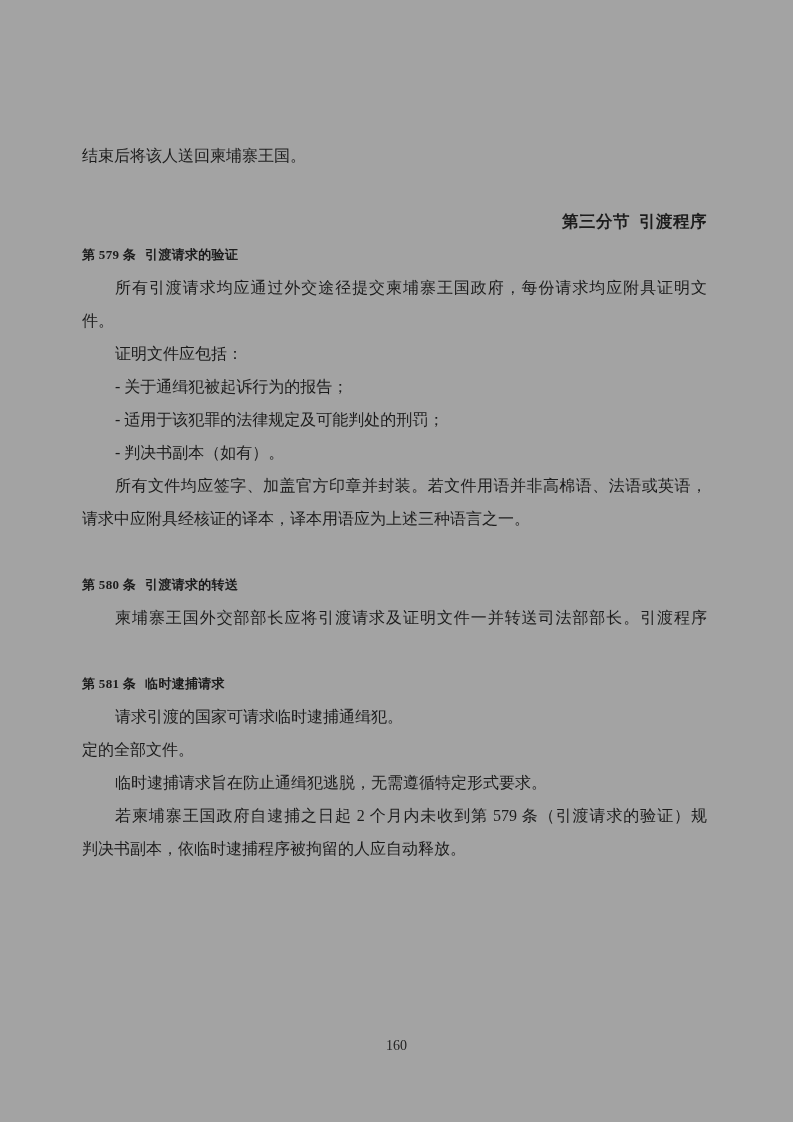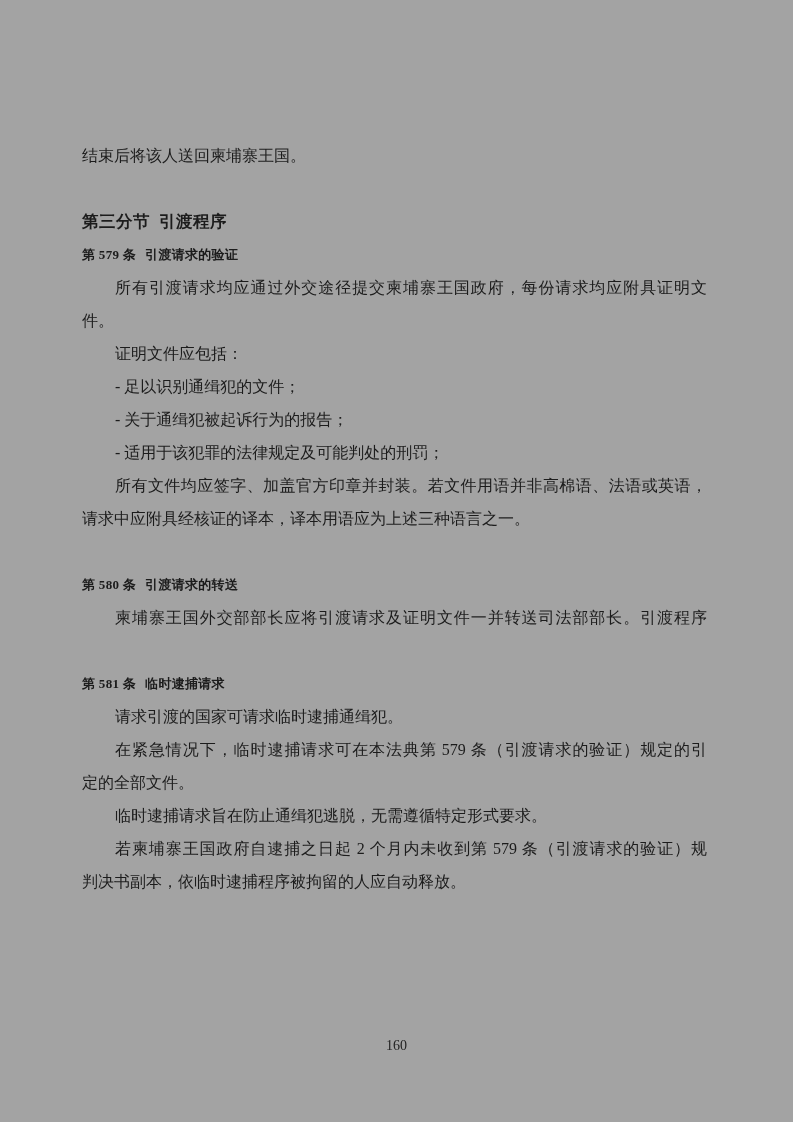--- a/index.html
+++ b/index.html
@@ -31,21 +31,21 @@
   .line.indent { padding-left: 33px; }
   .line.fill {
     white-space: normal;
     text-align: justify;
     text-align-last: justify;
     text-justify: inter-character;
     overflow: hidden;
   }
   .gap { height: 33px; }
   .section-heading {
-    text-align: left;
+    text-align: right;
     font-weight: bold;
     font-size: 16.5px;
     line-height: 33px;
     height: 33px;
     letter-spacing: 0.5px;
   }
   .article-heading {
     font-weight: bold;
     font-size: 13px;
     line-height: 33px;
@@ -69,31 +69,30 @@
 
 <div class="page">
   <div class="content">
       <div class="line">结束后将该人送回柬埔寨王国。</div>
       <div class="gap"></div>
       <div class="section-heading"><span>第三分节</span><span class="t2">引渡程序</span></div>
       <div class="article-heading"><span>第 579 条</span><span class="t2">引渡请求的验证</span></div>
       <div class="line indent fill">所有引渡请求均应通过外交途径提交柬埔寨王国政府，每份请求均应附具证明文</div>
       <div class="line">件。</div>
       <div class="line indent">证明文件应包括：</div>
-      <div class="line indent">- 足以识别通缉犯的文件；</div>
       <div class="line indent">- 关于通缉犯被起诉行为的报告；</div>
       <div class="line indent">- 适用于该犯罪的法律规定及可能判处的刑罚；</div>
+      <div class="line indent">- 判决书副本（如有）。</div>
       <div class="line indent fill">所有文件均应签字、加盖官方印章并封装。若文件用语并非高棉语、法语或英语，</div>
       <div class="line">请求中应附具经核证的译本，译本用语应为上述三种语言之一。</div>
       <div class="gap"></div>
       <div class="article-heading"><span>第 580 条</span><span class="t2">引渡请求的转送</span></div>
       <div class="line indent fill">柬埔寨王国外交部部长应将引渡请求及证明文件一并转送司法部部长。引渡程序</div>
       <div class="gap"></div>
       <div class="article-heading"><span>第 581 条</span><span class="t2">临时逮捕请求</span></div>
       <div class="line indent">请求引渡的国家可请求临时逮捕通缉犯。</div>
-      <div class="line indent fill">在紧急情况下，临时逮捕请求可在本法典第 579 条（引渡请求的验证）规定的引</div>
       <div class="line">定的全部文件。</div>
       <div class="line indent">临时逮捕请求旨在防止通缉犯逃脱，无需遵循特定形式要求。</div>
       <div class="line indent fill">若柬埔寨王国政府自逮捕之日起 2 个月内未收到第 579 条（引渡请求的验证）规</div>
       <div class="line">判决书副本，依临时逮捕程序被拘留的人应自动释放。</div>
     </div>
   <div class="page-number">160</div>
 </div>
 
 </body></html>

